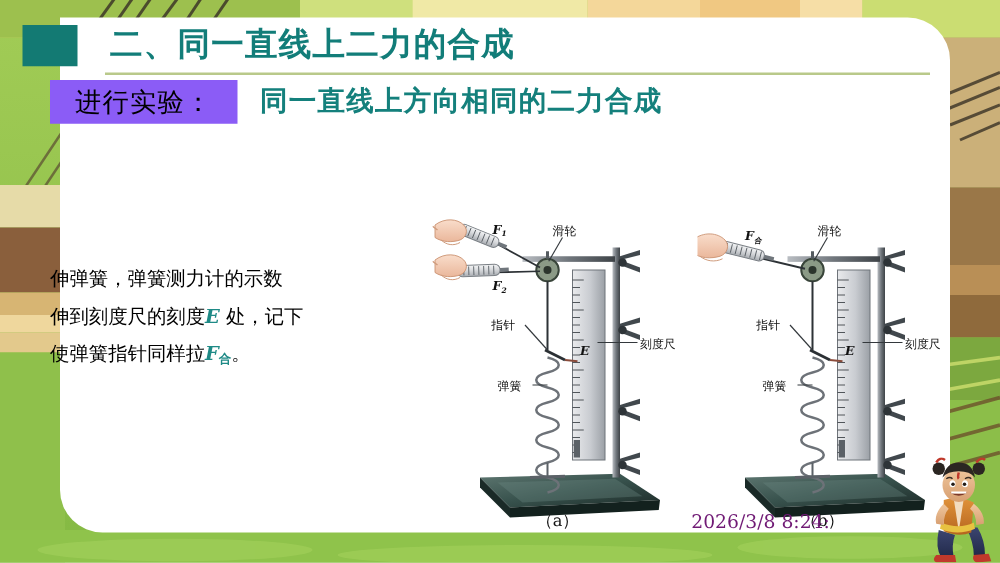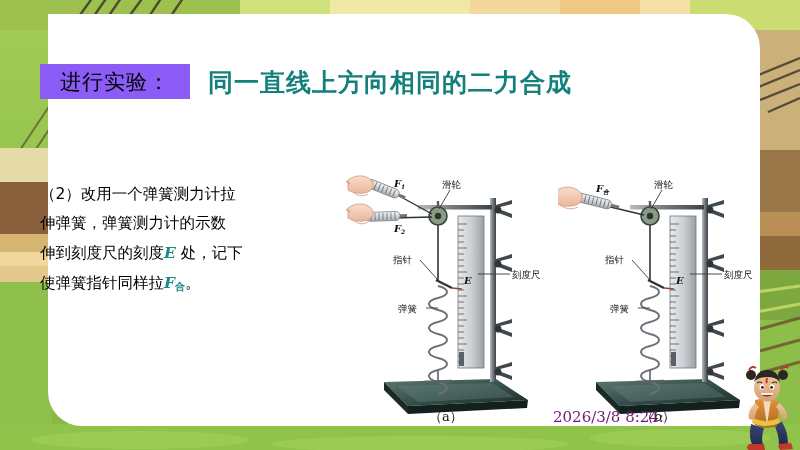--- a/index.html
+++ b/index.html
@@ -29,21 +29,21 @@
   }
   
   #subRow{position:absolute;left:0;top:50px;width:712px;height:38px;}
   #greenBox{
     position:absolute;left:-8px;top:0;width:150px;height:35px;background:#8b5cf6;
     display:flex;align-items:center;justify-content:center;
     font-size:21px;color:#000;letter-spacing:1px;
   }
   #subTitle{
     position:absolute;left:160px;top:2px;
-    font-size:25px;font-weight:bold;color:#14807c;letter-spacing:1px;
+    font-size:22px;font-weight:bold;color:#14807c;letter-spacing:1px;
     white-space:nowrap;
   }
   
   .para{position:absolute;color:#000;font-size:15.5px;line-height:29px;}
   #p1{left:-8px;top:100px;width:700px;}
   #p2{left:-8px;top:166px;width:300px;}
   .sym{font-family:"DejaVu Serif","Liberation Serif",serif;font-style:italic;
        font-weight:bold;color:#1e8a86;}
   .symsub{font-size:10px;font-style:normal;vertical-align:-2px;}
   
@@ -141,29 +141,34 @@
   <g fill="#a6d25e" opacity="0.55">
     <ellipse cx="140" cy="440" rx="110" ry="9"></ellipse>
     <ellipse cx="420" cy="444" rx="150" ry="8"></ellipse>
     <ellipse cx="680" cy="438" rx="90" ry="9"></ellipse>
   </g>
 </svg>
 </div>
 
 <div id="card">
 
+  <div id="headingRow">
+    <div id="sq"></div>
+    <div id="headingText">二、同一直线上二力的合成</div>
+    <div id="headingRule"></div>
+  </div>
 
   <div id="subRow">
     <div id="greenBox">进行实验：</div>
     <div id="subTitle">同一直线上方向相同的二力合成</div>
   </div>
 
 
   <div class="para" id="p2">
-    <span>（2）改用一个弹簧测力计拉</span><br>
+    <br>
     <span>伸弹簧，弹簧测力计的示数</span><br>
     <span>伸到刻度尺的刻度</span><span class="sym">E</span><span> 处，记下</span><br>
     <span>使弹簧指针同样拉</span><span class="sym">F</span><span class="sym symsub">合</span><span>。</span>
   </div>
 
   <div id="figs">
 
     <div class="fig" id="figA">
       <svg viewBox="0 0 200 250" xmlns="http://www.w3.org/2000/svg">
         <defs>

